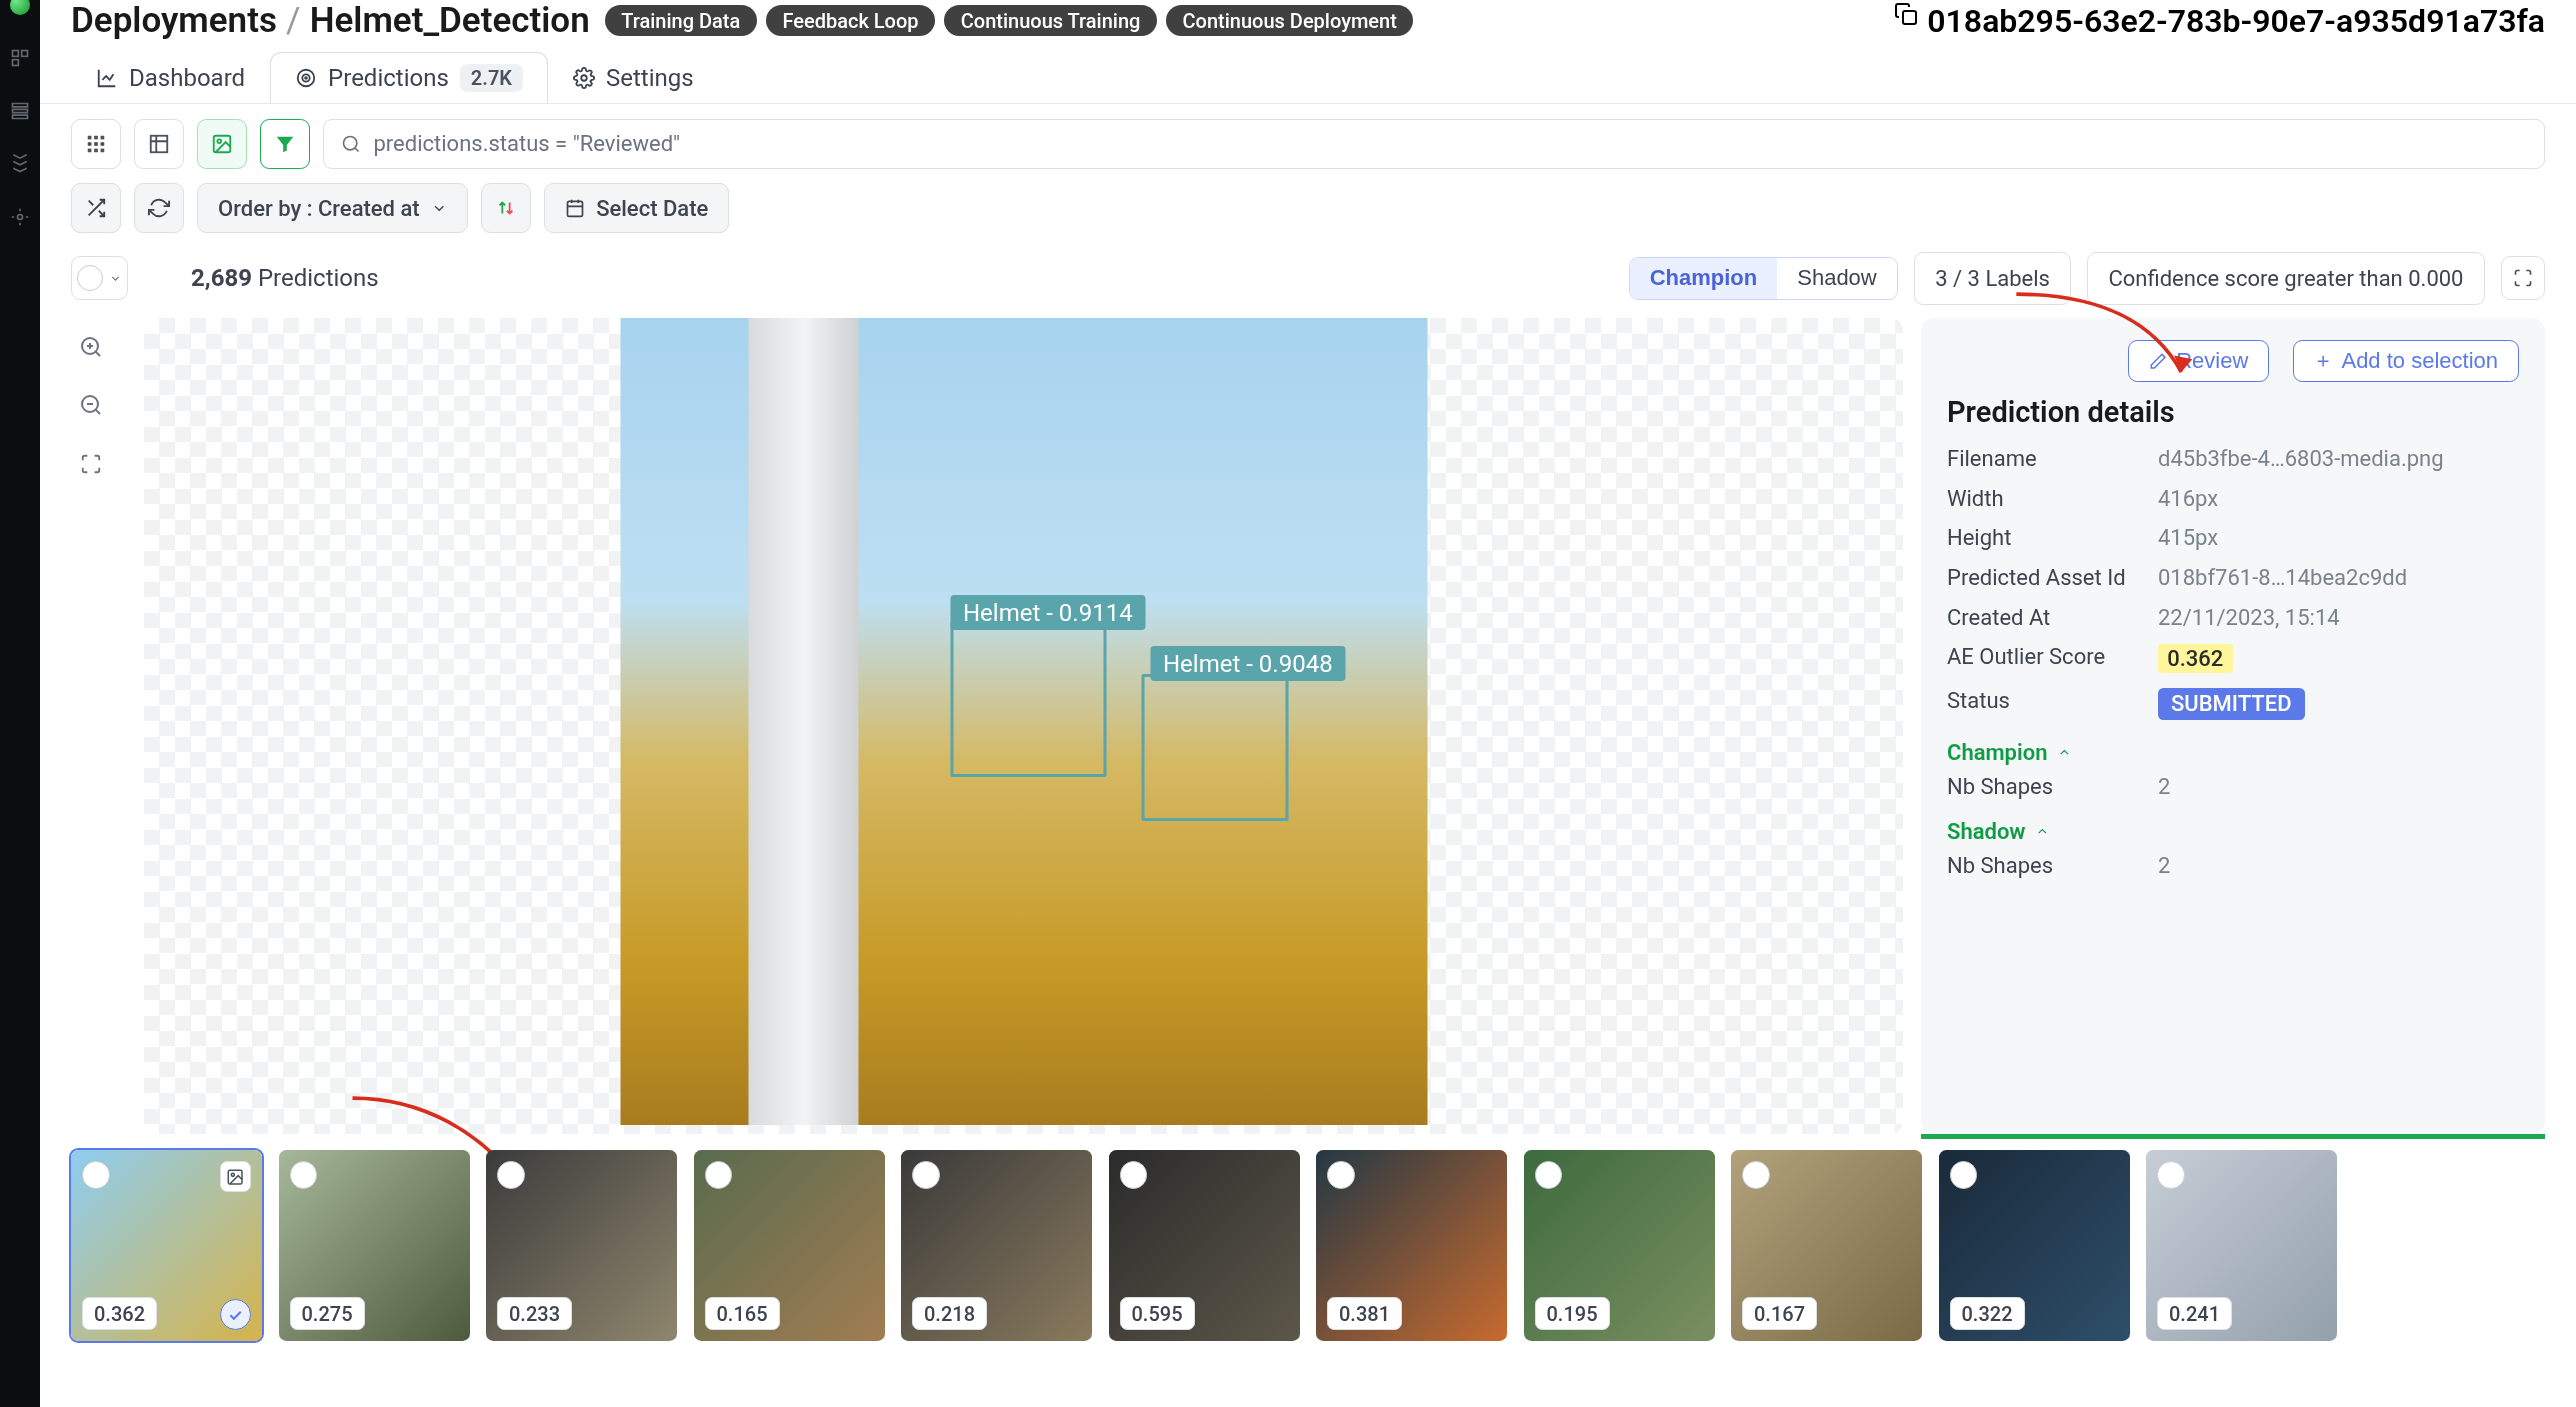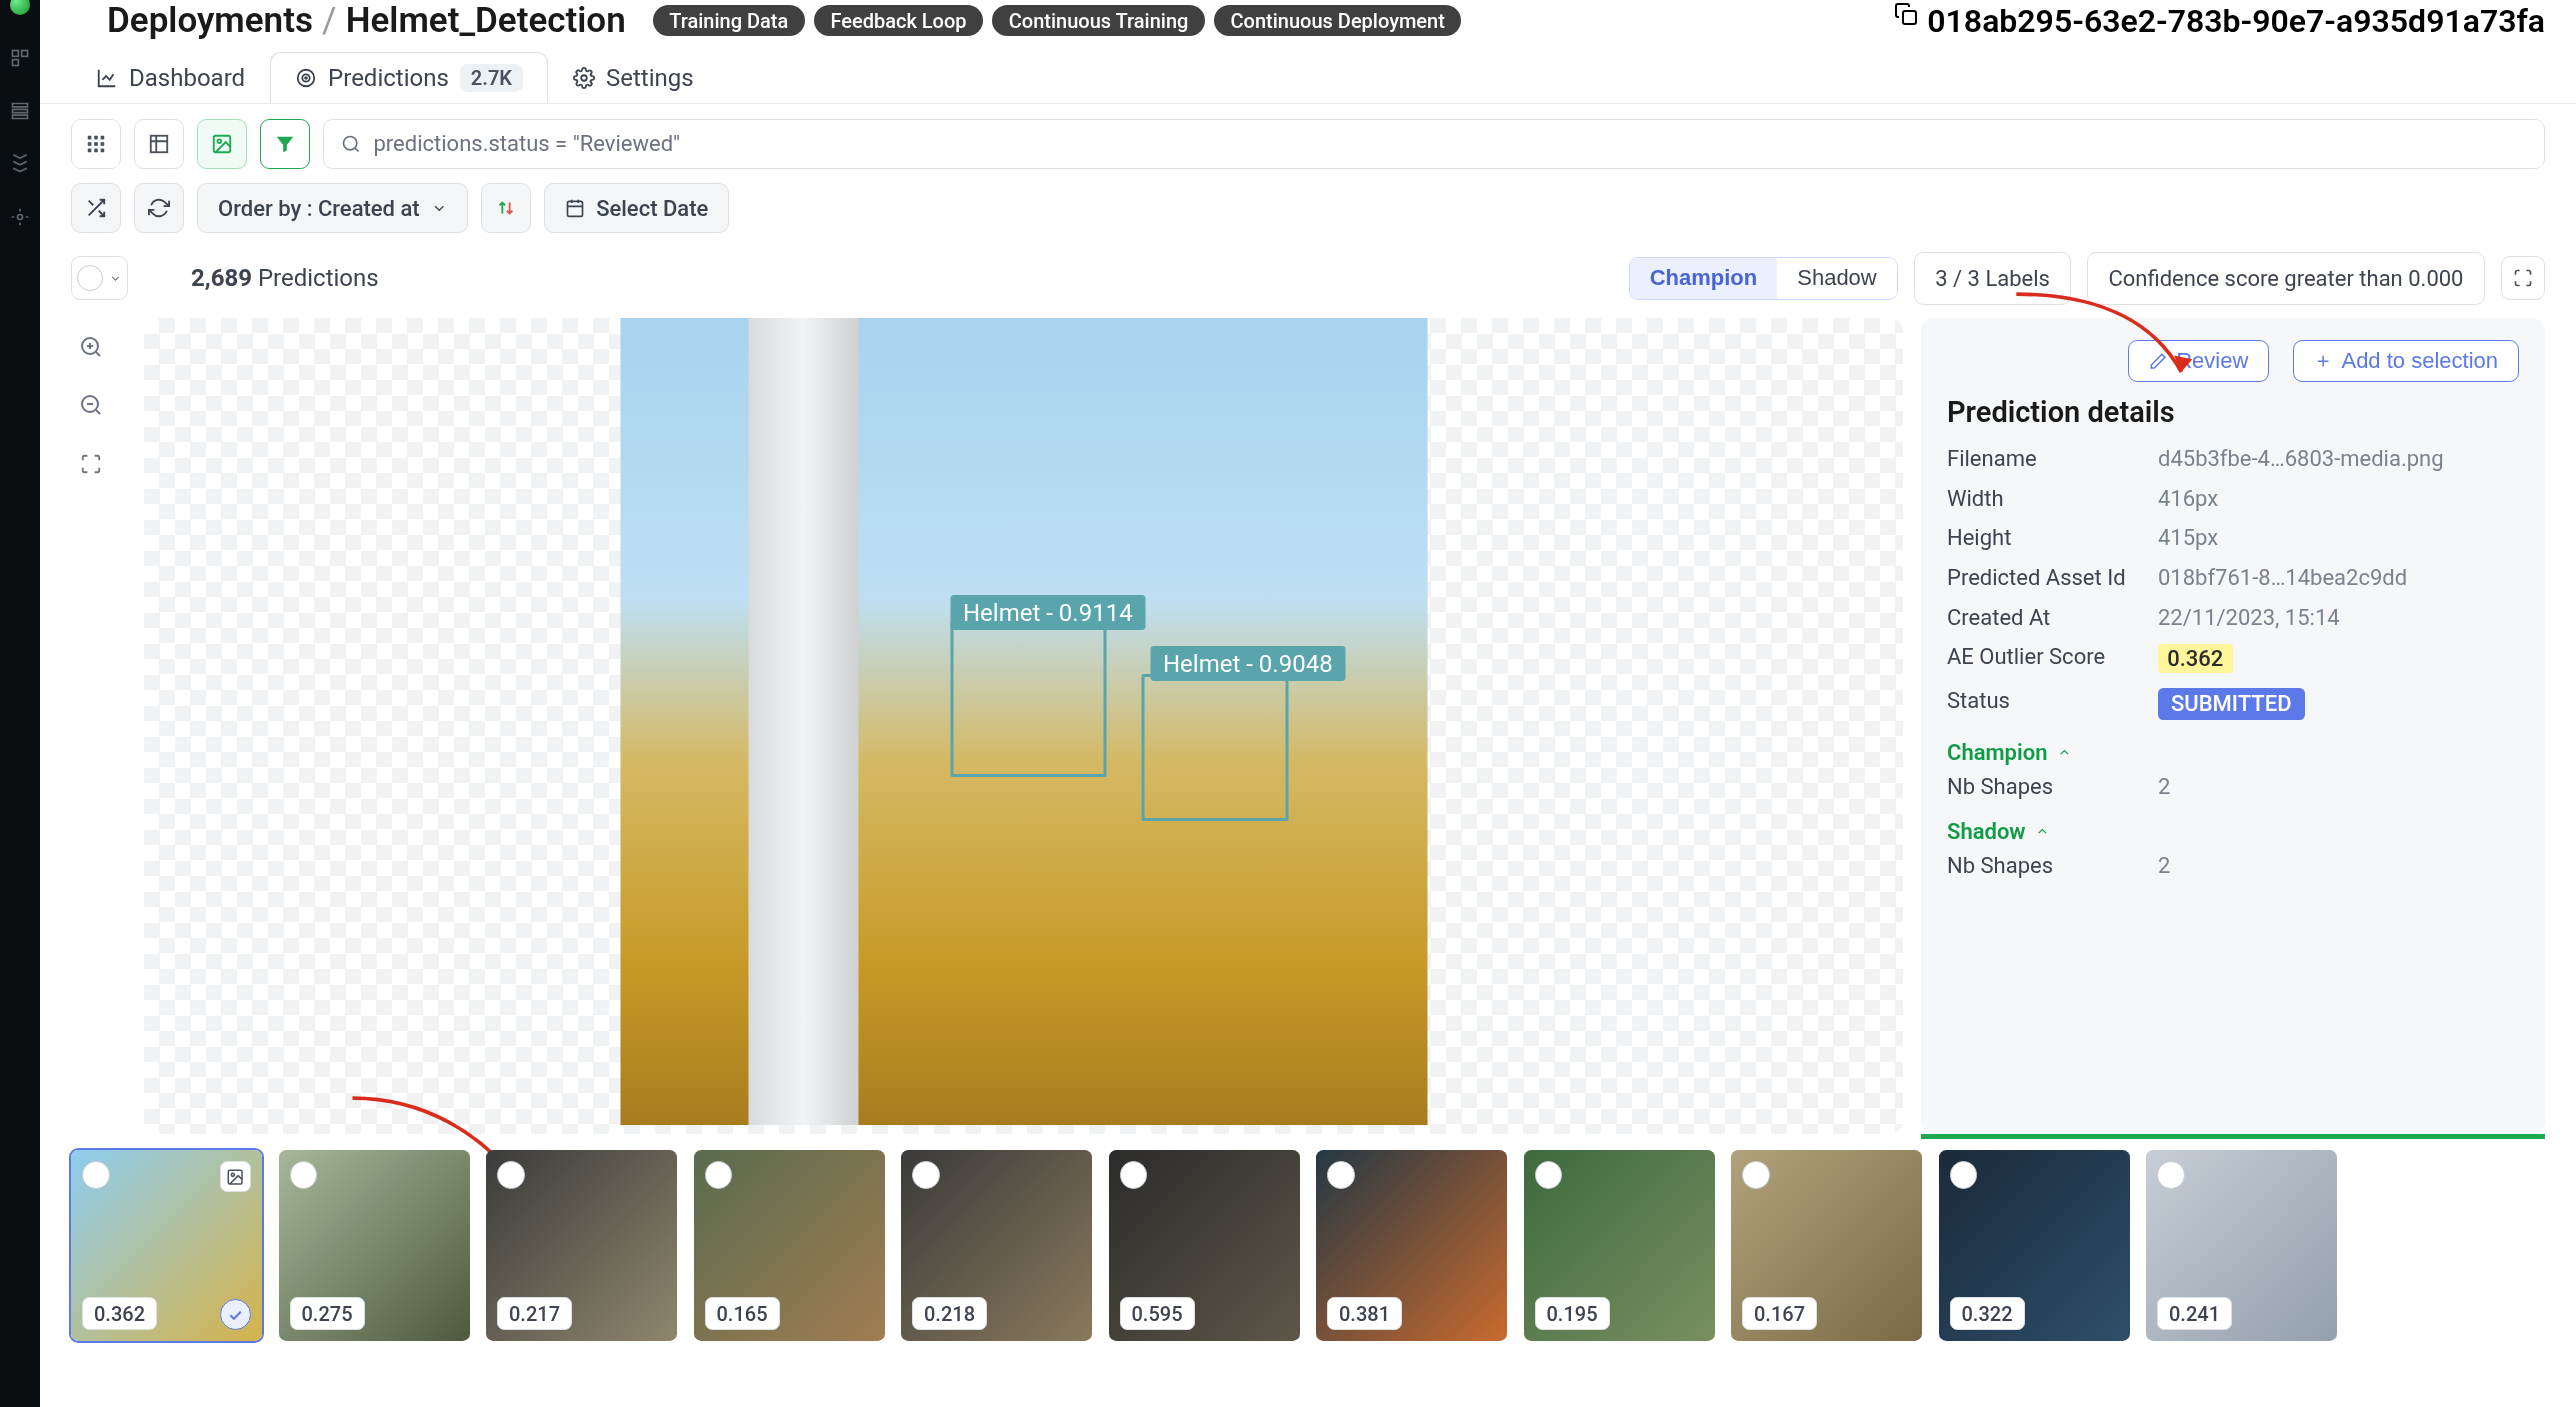--- a/index.html
+++ b/index.html
@@ -24,21 +24,21 @@
     gap: 33px;
   }
   .brand-dot {
     width: 20px; height: 20px;
     border-radius: 50%;
     background: radial-gradient(circle at 30% 30%, #6eea88, #15932b);
     margin-top: -5.5px;
   }
   .nav-ico { width: 20px; height: 20px; opacity: .55; color:#a7b0ba; display:flex; align-items:center; justify-content:center; }
   .main { flex:1; display:flex; flex-direction:column; }
-  .header { display:flex; align-items:center; gap:27px; padding: 0 31px 5.5px 31px; margin-left: 36px; }
+  .header { display:flex; align-items:center; gap:15px; padding: 0 31px 5.5px 31px; }
   .breadcrumb { font-size:35px; font-weight:600; color:#1a1a1a; display:flex; gap:9.2px; align-items:center; }
   .breadcrumb .sep { color:#999; font-weight:400; }
   .tags { display:flex; gap:9.2px; }
   .tag {
     font-size:20px; font-weight:500;
     padding:3.7px 16.5px; border-radius:916px; color:#fff;
     background:#404040;
   }
   .uuid-badge { margin-left:auto; display:flex; gap:9.2px; color:#000000; font-size:32px; font-weight:600; }
   .tabs-row { display:flex; align-items:center; gap:0; padding: 5.5px 31px 0 31px; border-bottom:0.9px solid #e6e8ea; }
@@ -418,21 +418,21 @@
           </div>
         </div>
         <div class="thumb">
           <div class="bg" style="background:linear-gradient(135deg,#a6b79a,#4e5a3e)"></div>
           <div class="sel"></div>
           <div class="score">0.275</div>
         </div>
         <div class="thumb">
           <div class="bg" style="background:linear-gradient(135deg,#3b3b3b,#8f866d)"></div>
           <div class="sel"></div>
-          <div class="score">0.217</div>
+          <div class="score">0.233</div>
         </div>
         <div class="thumb">
           <div class="bg" style="background:linear-gradient(135deg,#596b4e,#a17d52)"></div>
           <div class="sel"></div>
           <div class="score">0.165</div>
         </div>
         <div class="thumb">
           <div class="bg" style="background:linear-gradient(135deg,#3a3a3a,#8a7a5d)"></div>
           <div class="sel"></div>
           <div class="score">0.218</div>

